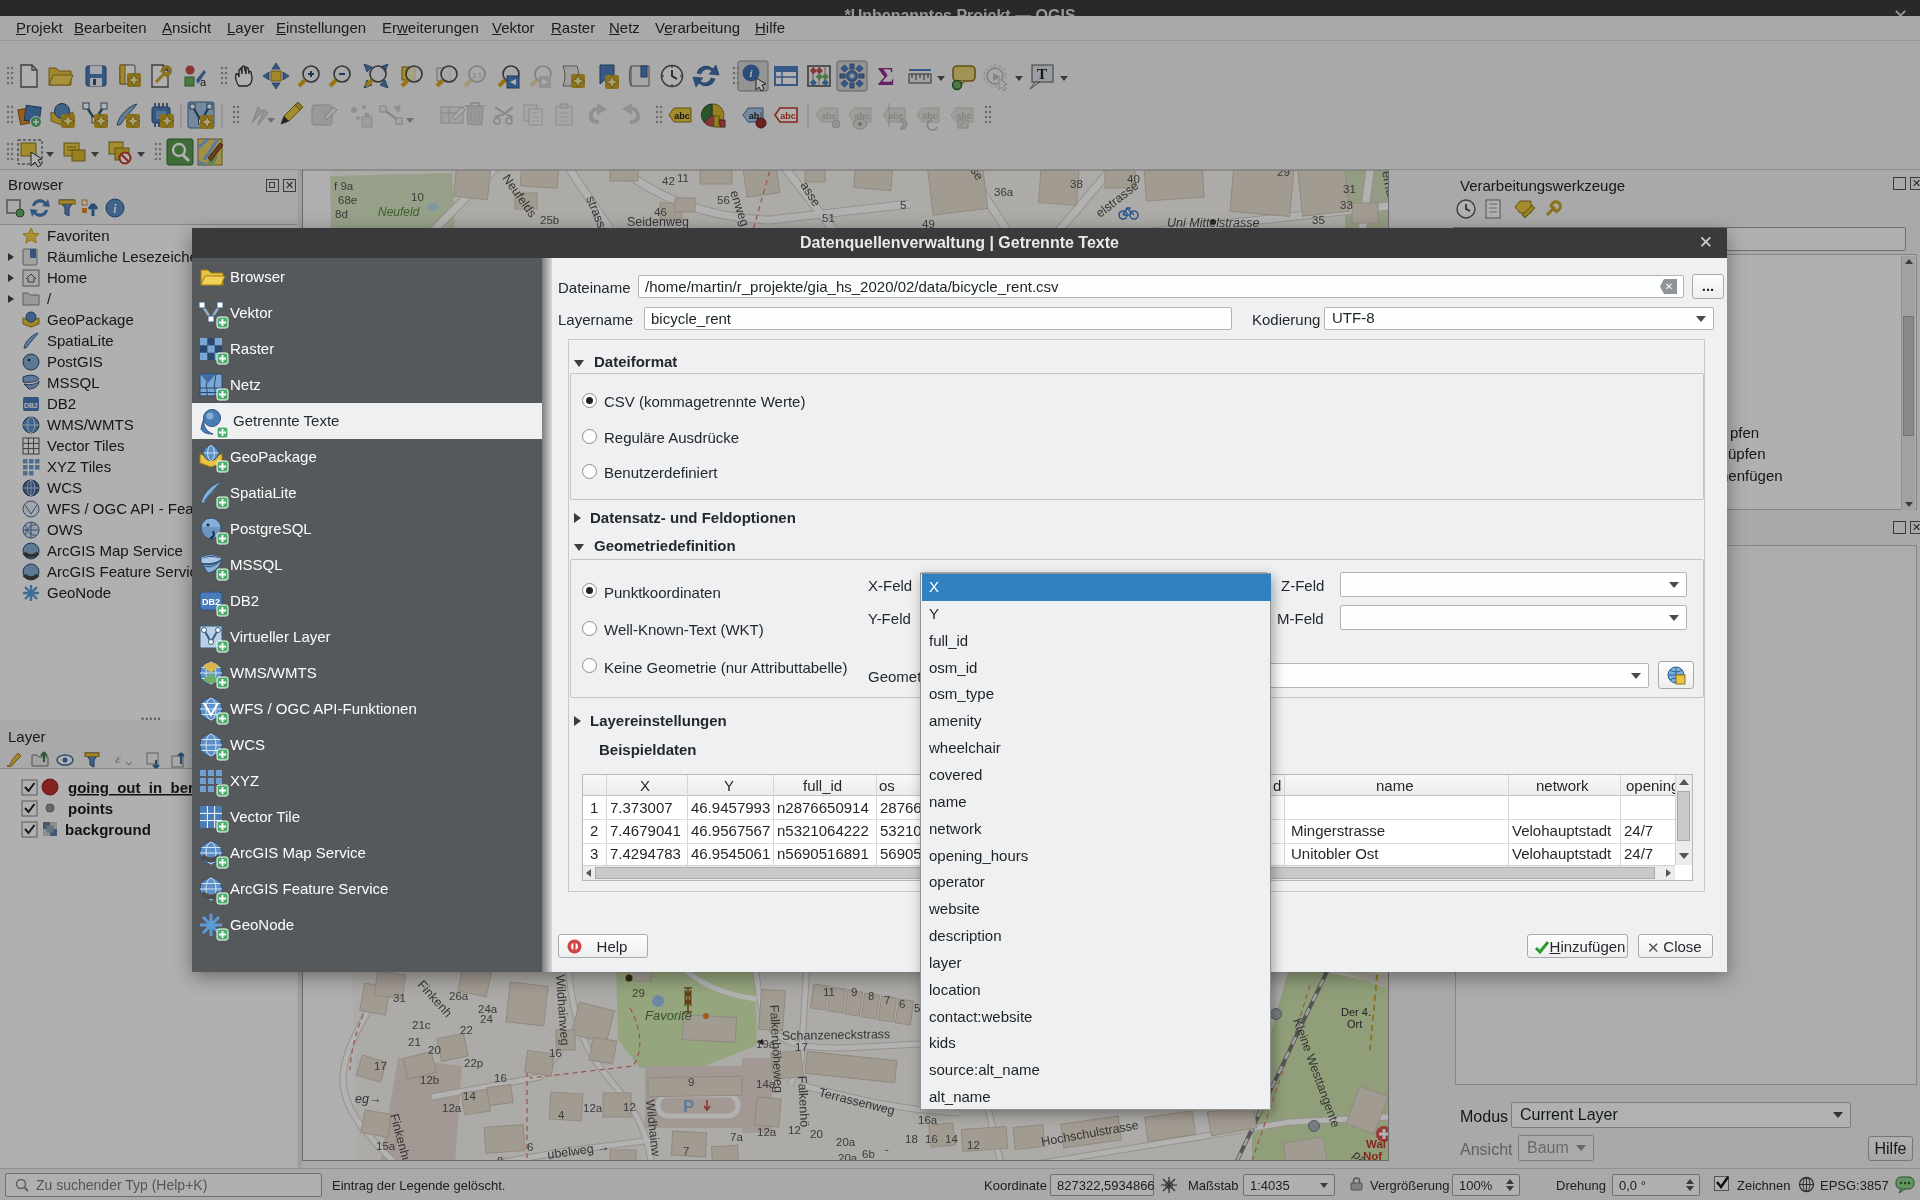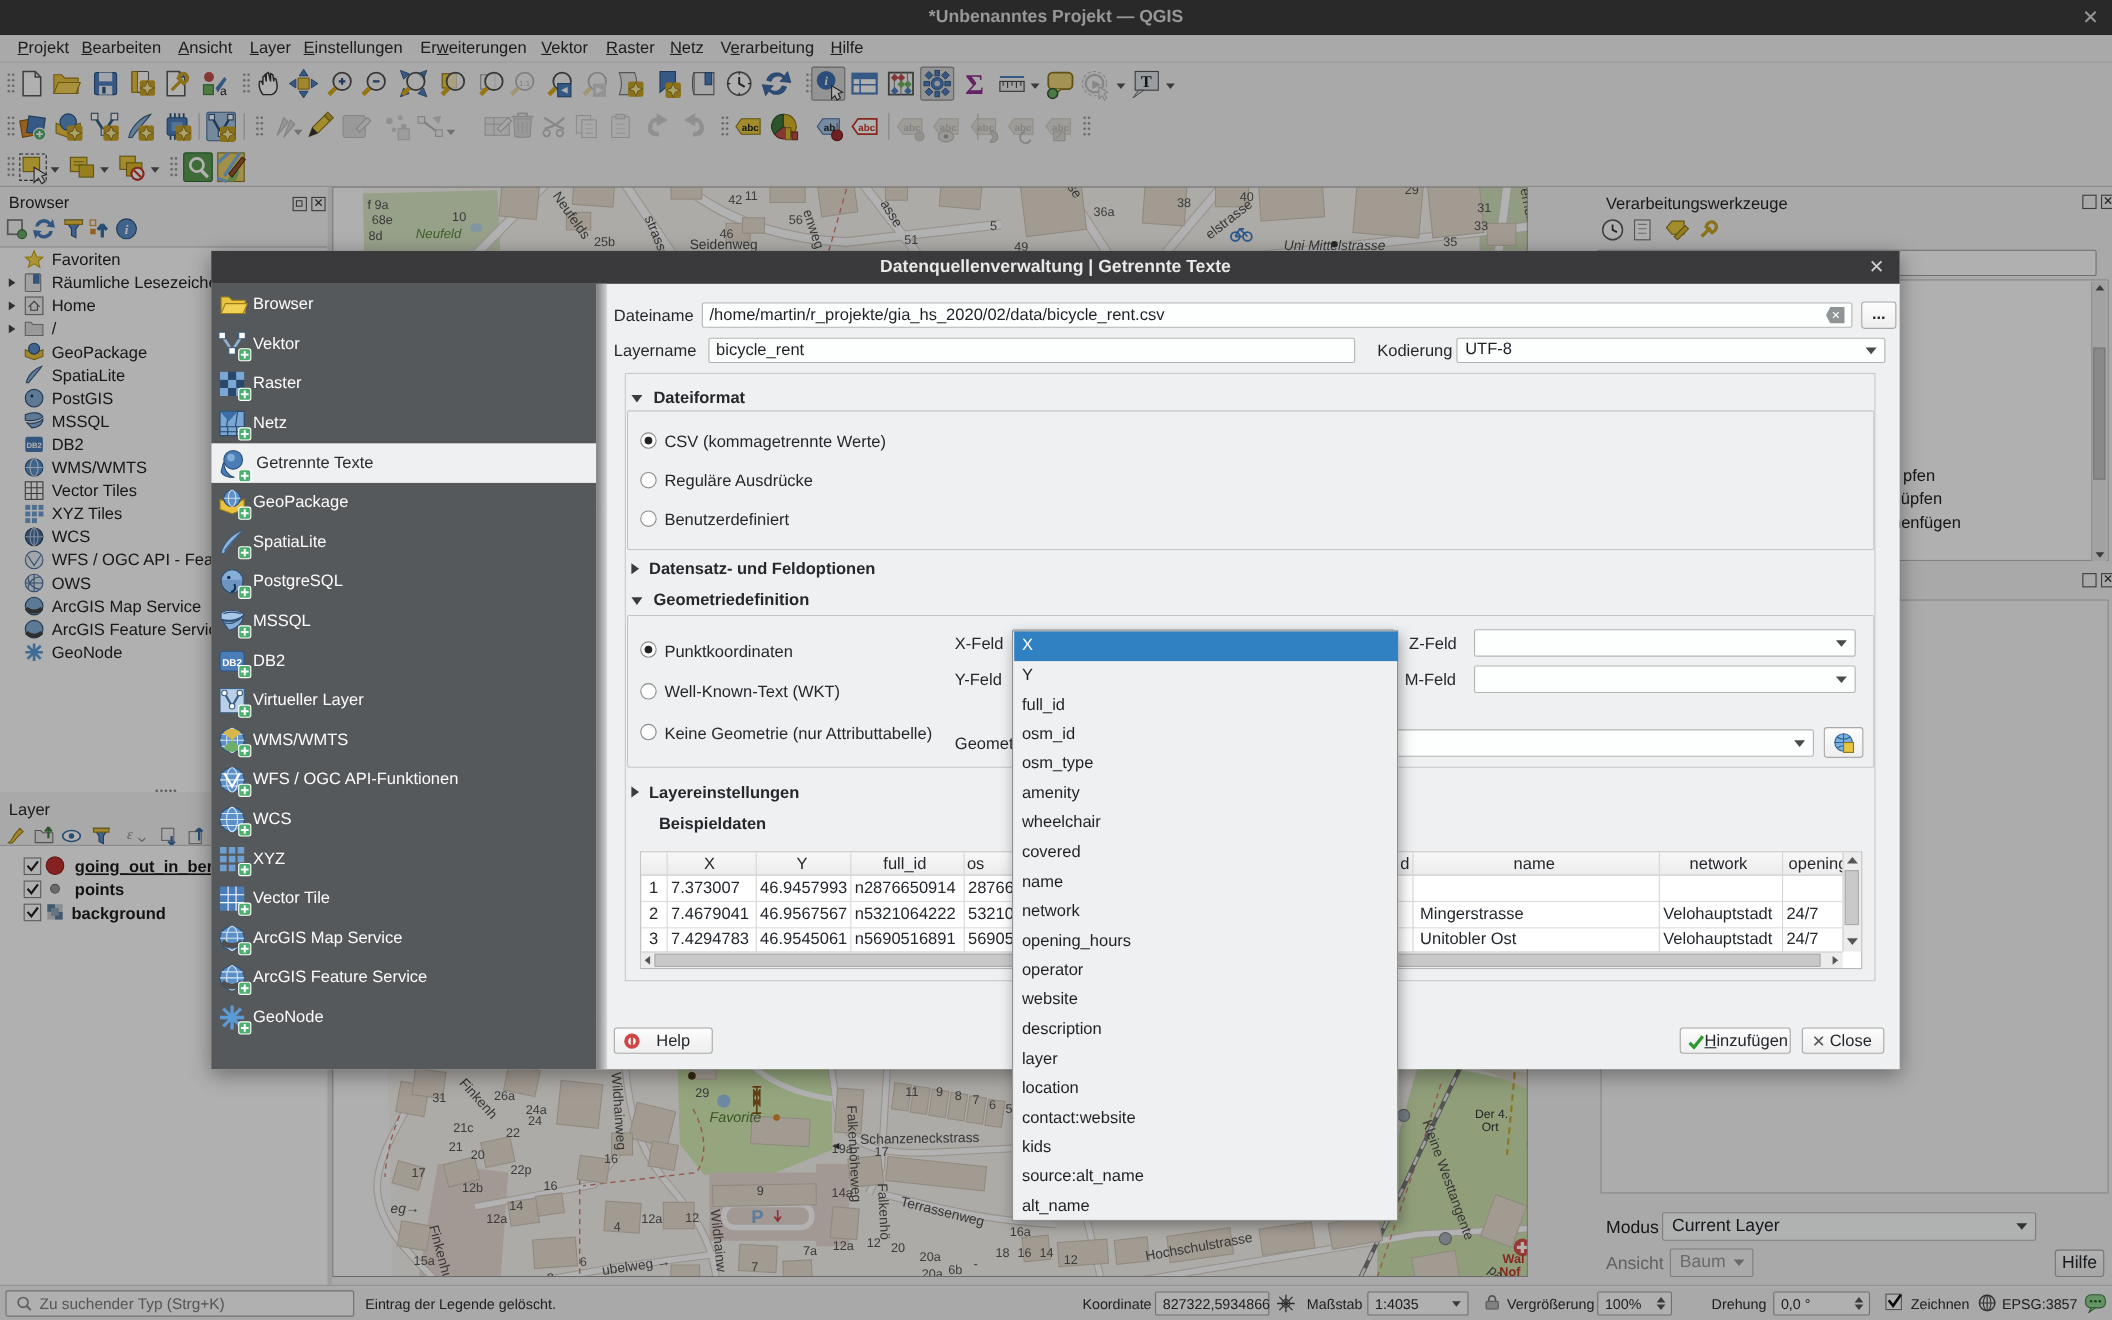--- a/index.html
+++ b/index.html
@@ -1,19 +1,19 @@
 <!DOCTYPE html>
 <html><head><meta charset="utf-8">
 <style>
 *{margin:0;padding:0;box-sizing:border-box}
 html,body{width:1920px;height:1200px;overflow:hidden;background:#f2f2f2;font-family:"Liberation Sans",sans-serif;}
 #app{position:absolute;left:0;top:0;width:1920px;height:1200px}
 #titlebar{position:absolute;left:0;top:0;width:1920px;height:32px;background:#3c3c3c;color:#d9d9d9;font-weight:bold;font-size:16px;text-align:center;line-height:32px}
 #titlebar .x{position:absolute;right:12px;top:0;font-weight:normal;font-size:18px;color:#d8d8d8}
-#menubar{position:absolute;left:0;top:32px;width:1920px;height:25px;background:#f2f2f2;border-bottom:1px solid #d8d8d8;font-size:15px;color:#2b2b2b}
+#menubar{position:absolute;left:0;top:16px;width:1920px;height:25px;background:#f2f2f2;border-bottom:1px solid #d8d8d8;font-size:15px;color:#2b2b2b}
 #menubar span{position:absolute;top:3px}
 #menubar u{text-decoration:underline}
 #toolbars{position:absolute;left:0;top:57px;width:1920px;height:113px;background:#f2f2f2;border-bottom:1px solid #c9c9c9}
 .panel-title{font-size:15px;color:#262626}
 .doc{position:absolute;background:#f2f2f2}
 .treebg{position:absolute;background:#fcfcfc}
 .statusbar{position:absolute;left:0;top:1168px;width:1920px;height:32px;background:#f2f2f2;border-top:1px solid #cfcfcf;font-size:13px;color:#2e2e2e}
 .sb-box{position:absolute;background:#fdfdfd;border:1px solid #9f9f9f;border-radius:2px;font-size:13px;color:#2e2e2e}
 #dim{position:absolute;left:0;top:0;width:1920px;height:1200px;background:rgba(0,0,0,0.30);z-index:50}
 #dialog{position:absolute;left:192px;top:228px;width:1535px;height:744px;background:#eff0f1;z-index:60;box-shadow:0 5px 18px rgba(0,0,0,0.38);font-size:15px;color:#252a2e}
@@ -951,21 +951,21 @@
       </div>
     <div class="lab" style="left:71px;top:971px;font-size:16px;color:#8a8a8a">Ansicht</div>
     <div class="cmb" style="left:129px;top:965px;width:76px;height:26px;font-size:16px;color:#999;background:#f4f4f4">
         <span style="position:absolute;left:8px;top:3px">Baum</span>
         <span class="ar" style="border-top-color:#999"></span>
       </div>
     <div class="btn" style="left:479px;top:966px;width:45px;height:25px;line-height:24px;font-size:16px">Hilfe</div>
   </div>
   <div class="statusbar">
     <div class="sb-box" style="left:5px;top:4px;width:317px;height:24px;color:#7a7a7a;font-size:14px">
-        <span style="position:absolute;left:30px;top:3px">Zu suchender Typ (Strg+K)</span>
+        <span style="position:absolute;left:30px;top:3px">Zu suchender Typ (Help+K)</span>
       <svg width="14" height="14" style="position:absolute;left:9px;top:4px">
           <circle cx="6" cy="6" r="4.5" fill="none" stroke="#888" stroke-width="1.5"></circle>
           <path d="M9.5,9.5 L13,13" stroke="#888" stroke-width="1.8"></path>
         </svg>
     </div>
     <span style="position:absolute;left:332px;top:9px">Eintrag der Legende gelöscht.</span>
     <span style="position:absolute;left:984px;top:9px">Koordinate</span>
     <div class="sb-box" style="left:1050px;top:5px;width:104px;height:22px">
         <span style="position:absolute;left:6px;top:3px">827322,5934866</span>
       </div>

